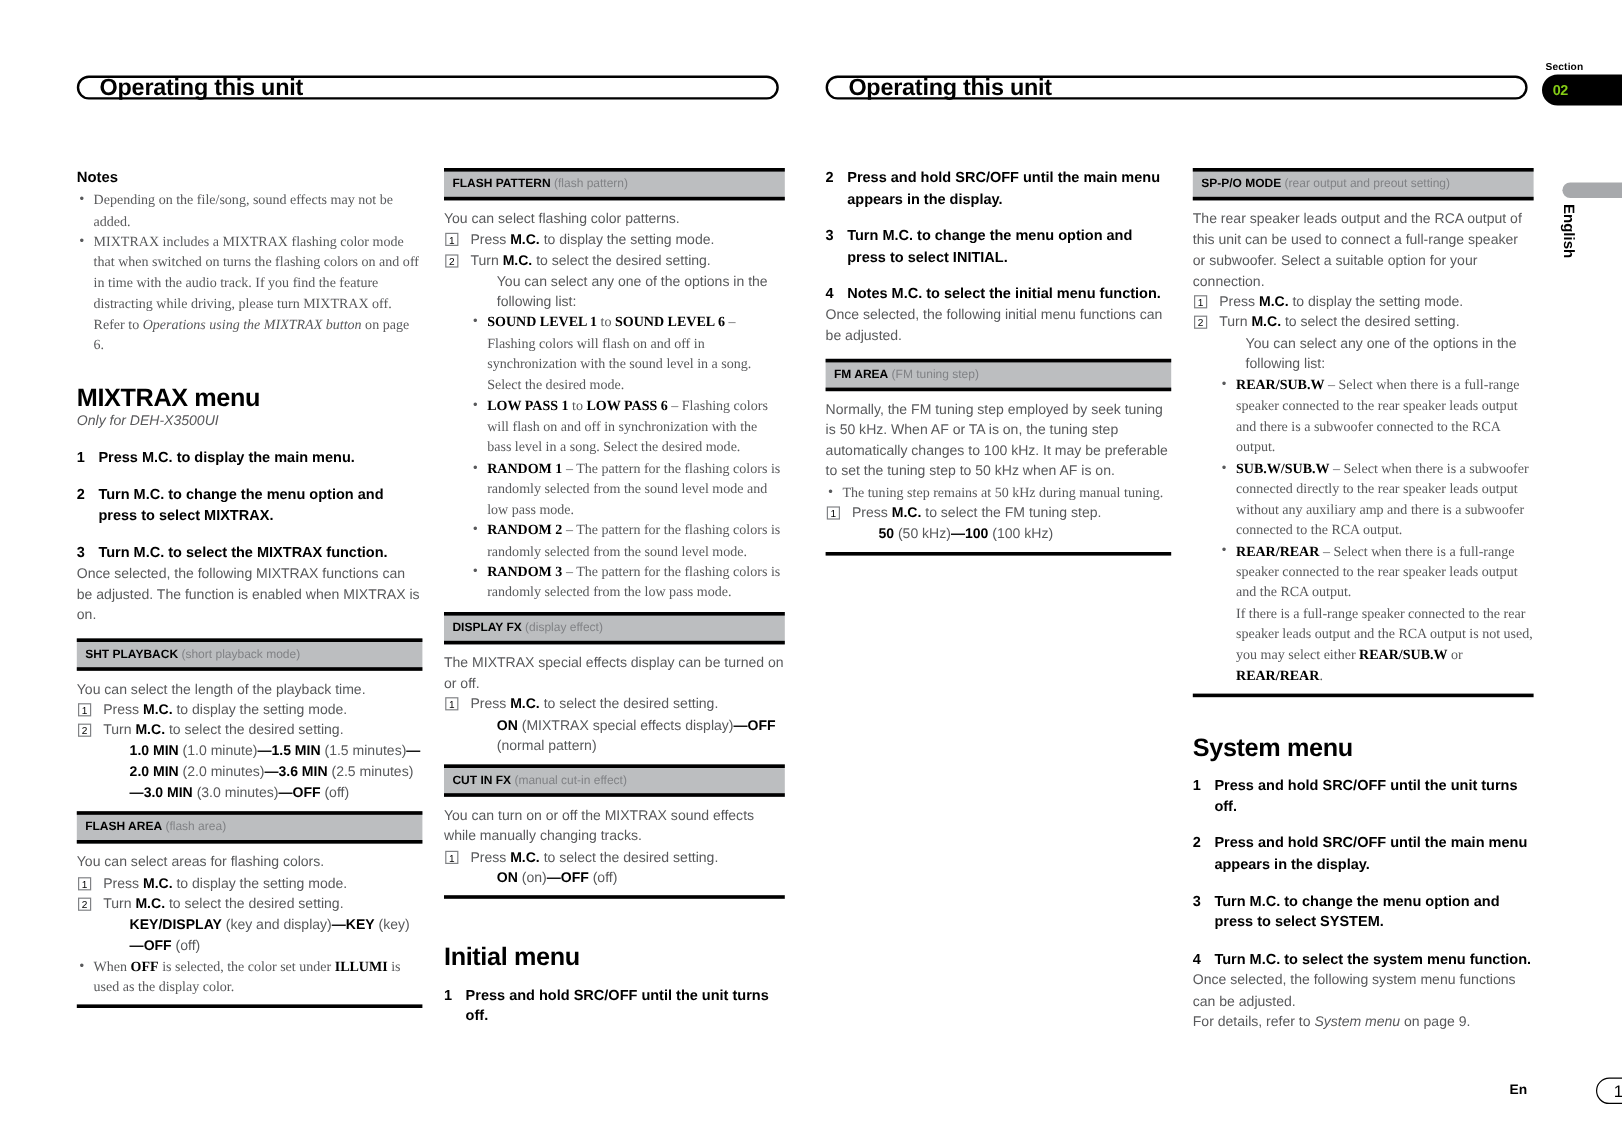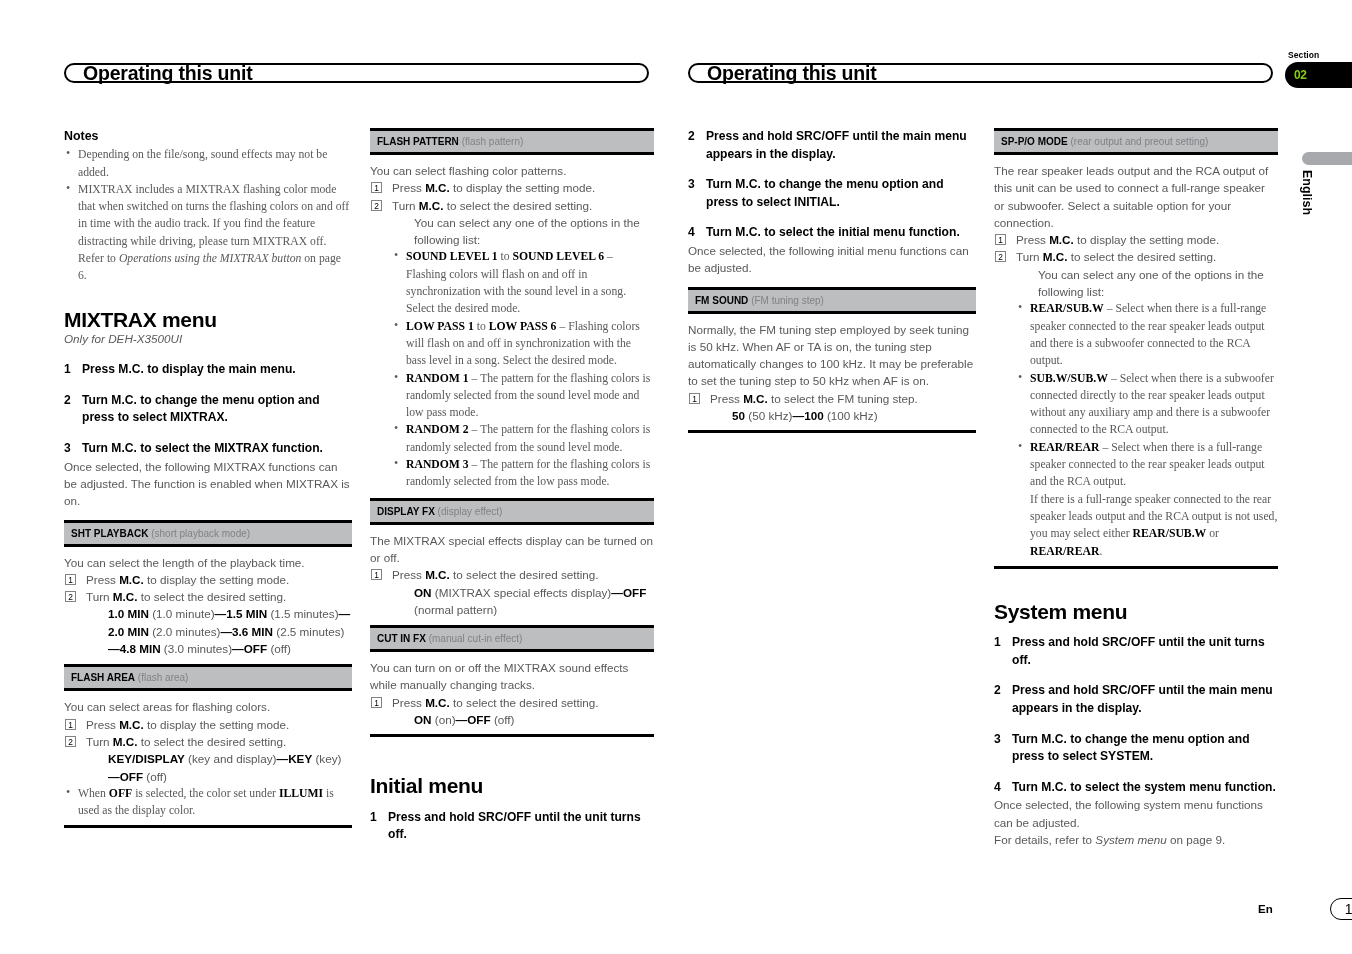--- a/index.html
+++ b/index.html
@@ -80,21 +80,21 @@
     font-weight: bold;
     color: #000;
     writing-mode: vertical-rl;
     text-orientation: mixed;
     letter-spacing: 0px;
   }
 
   
   .col {
     position: absolute;
-    top: 128px;
+    top: 140px;
     width: 288px;
     font-size: 11.7px;
     line-height: 17.3px;
     color: #58595b;
   }
   #col1 { left: 64px;  }
   #col2 { left: 370px; }
   #col3 { left: 688px; }
   #col4 { left: 994px; }
 
@@ -296,21 +296,21 @@
   <div class="para">You can select the length of the playback time.</div>
   <ol class="boxnum">
     <li>
       <span class="bx">1</span>
       <span>Press </span><b>M.C.</b><span> to display the setting mode.</span>
     </li>
     <li>
       <span class="bx">2</span>
       <span>Turn </span><b>M.C.</b><span> to select the desired setting.</span>
       <div class="cont">
-        <b>1.0 MIN</b> <span>(1.0 minute)</span><b>—</b><b>1.5 MIN</b> <span>(1.5 minutes)</span><b>—</b><b>2.0 MIN</b> <span>(2.0 minutes)</span><b>—</b><b>3.6 MIN</b> <span>(2.5 minutes)</span><b>—</b><b>4.8 MIN</b> <span>(3.0 minutes)</span><b>—</b><b>OFF</b> <span>(off)</span>
+        <b>1.0 MIN</b> <span>(1.0 minute)</span><b>—</b><b>1.5 MIN</b> <span>(1.5 minutes)</span><b>—</b><b>2.0 MIN</b> <span>(2.0 minutes)</span><b>—</b><b>3.6 MIN</b> <span>(2.5 minutes)</span><b>—</b><b>3.0 MIN</b> <span>(3.0 minutes)</span><b>—</b><b>OFF</b> <span>(off)</span>
       </div>
     </li>
   </ol>
 
   <div class="setbar tight-top">
     <span class="nm">FLASH AREA</span>
     <span>(flash area)</span>
   </div>
   <div class="para">You can select areas for flashing colors.</div>
   <ol class="boxnum">
@@ -401,29 +401,32 @@
   <div class="step">
     <span class="n">2</span>
     <span class="t">Press and hold SRC/OFF until the main menu appears in the display.</span>
   </div>
   <div class="step">
     <span class="n">3</span>
     <span class="t">Turn M.C. to change the menu option and press to select INITIAL.</span>
   </div>
   <div class="step" style="margin-bottom:0;">
     <span class="n">4</span>
-    <span class="t">Turn M.C. to select the initial menu function.</span>
+    <span class="t">Notes M.C. to select the initial menu function.</span>
   </div>
   <div class="para">Once selected, the following initial menu functions can be adjusted.</div>
 
   <div class="setbar">
-    <span class="nm">FM SOUND</span>
+    <span class="nm">FM AREA</span>
     <span>(FM tuning step)</span>
   </div>
   <div class="para">Normally, the FM tuning step employed by seek tuning is 50 kHz. When AF or TA is on, the tuning step automatically changes to 100 kHz. It may be preferable to set the tuning step to 50 kHz when AF is on.</div>
+  <ul class="dots">
+    <li>The tuning step remains at 50 kHz during manual tuning.</li>
+  </ul>
   <ol class="boxnum">
     <li>
       <span class="bx">1</span>
       <span>Press </span><b>M.C.</b><span> to select the FM tuning step.</span>
       <div class="cont">
         <b>50</b> <span>(50 kHz)</span><b>—</b><b>100</b> <span>(100 kHz)</span>
       </div>
     </li>
   </ol>
   <div class="endrule"></div>

